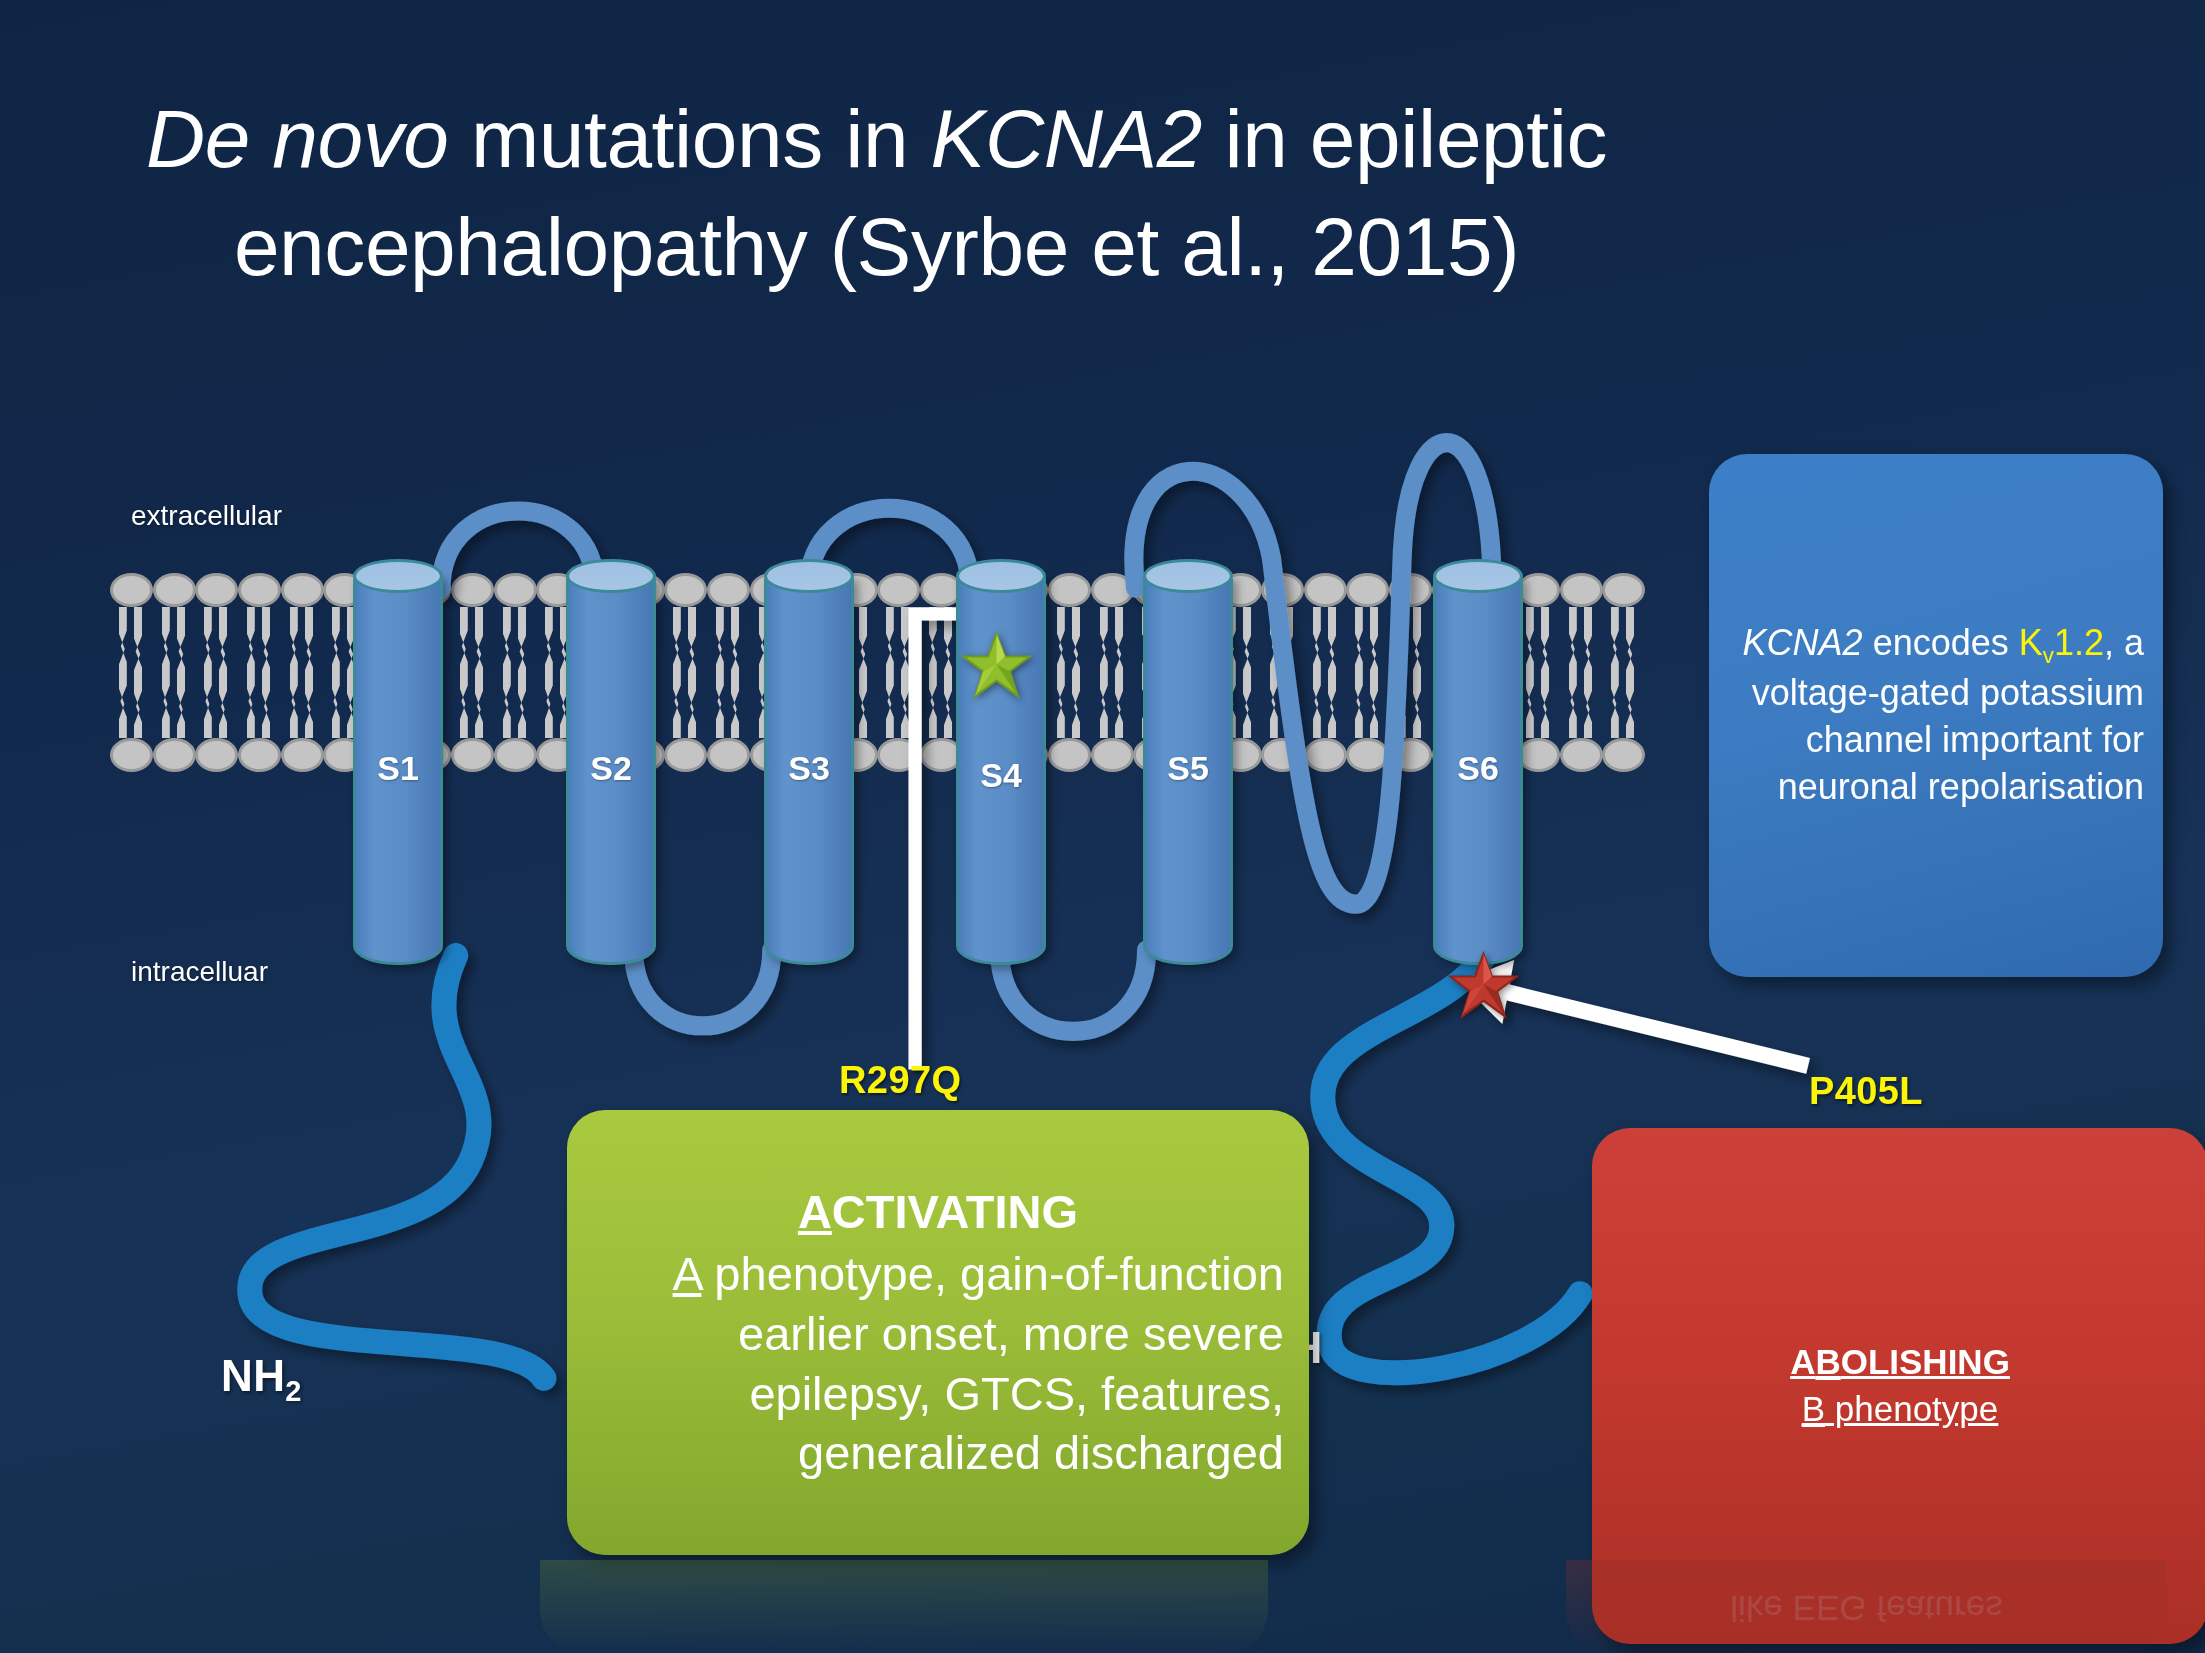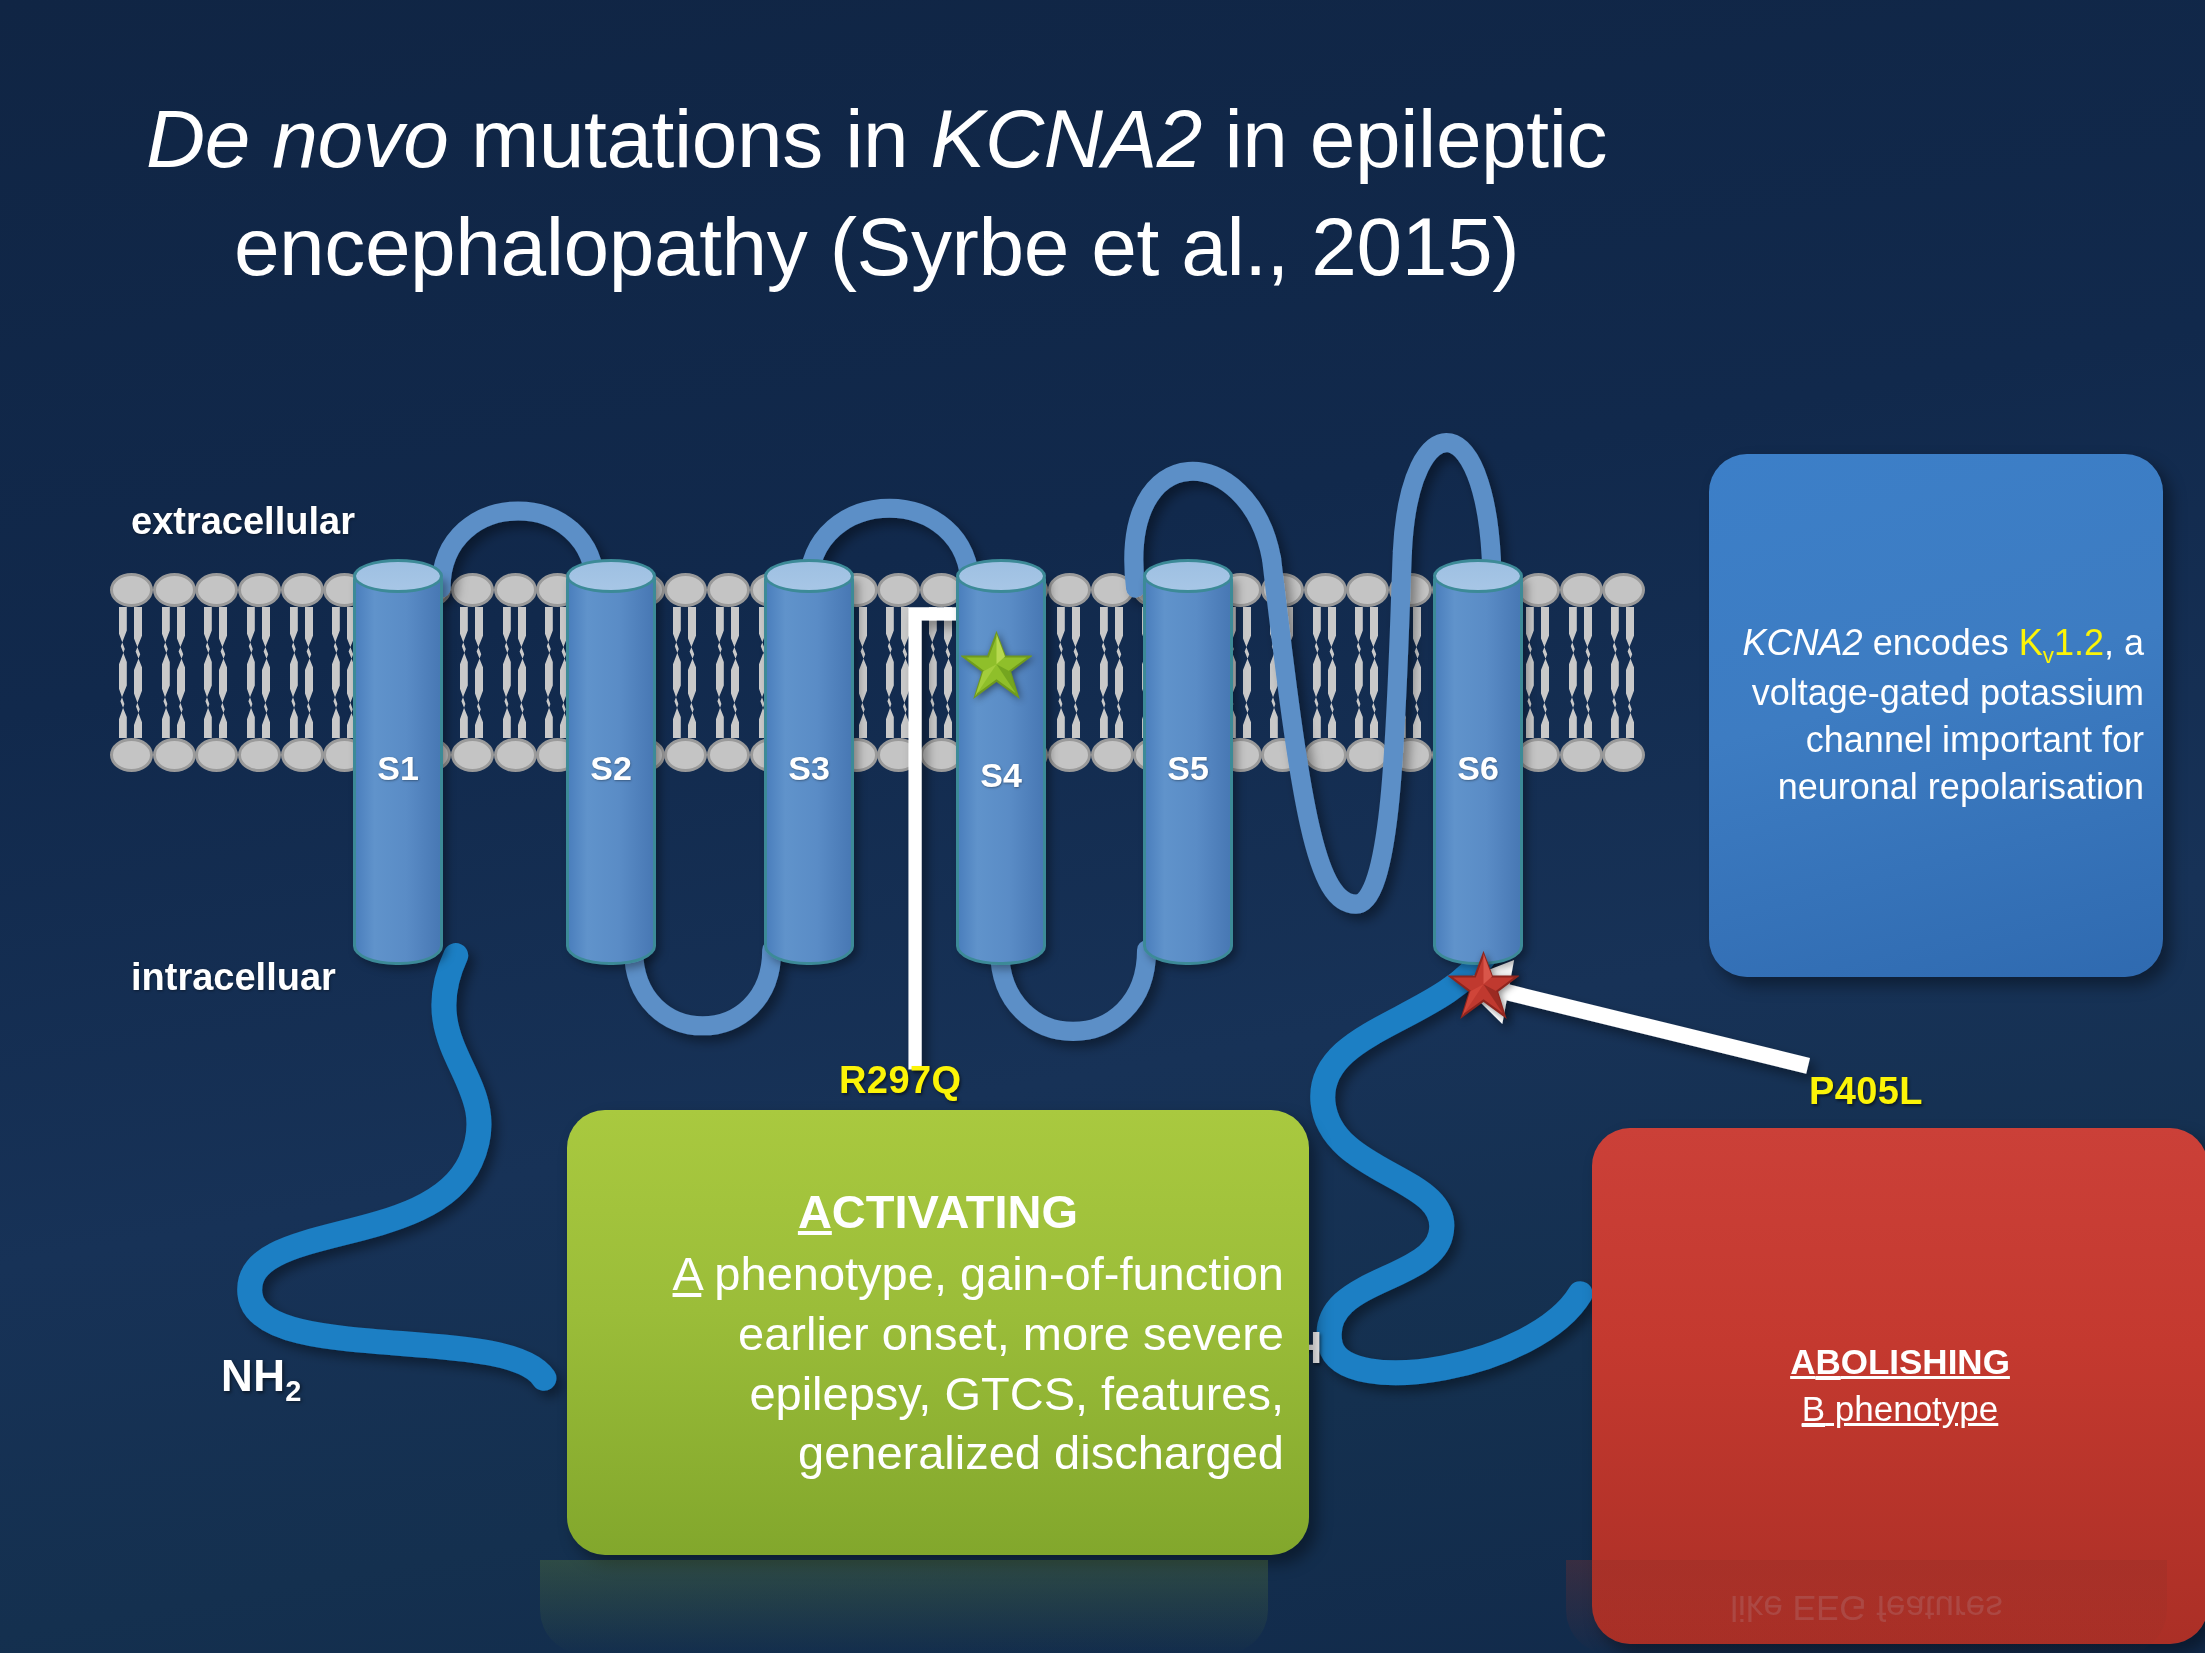--- a/index.html
+++ b/index.html
@@ -69,21 +69,21 @@
 
   
   .term{
     position:absolute;color:#ffffff;font-size:44px;font-weight:700;
     text-shadow:1.5px 1.5px 3.7px rgba(0,0,0,.5);letter-spacing:0.4px;
   }
   .term sub{font-size:29px;}
 
   
   .sidelbl{
-    position:absolute;color:#ffffff;font-size:38px;font-weight:700;
+    position:absolute;color:#ffffff;font-size:28px;font-weight:400;
     text-shadow:0.7px 0.7px 2.9px rgba(0,0,0,.4);
   }
 
   
   .box{
     position:absolute;border-radius:38px;color:#ffffff;text-align:right;
     display:flex;flex-direction:column;justify-content:center;align-items:center;
     box-shadow:7.4px 8.8px 14.7px rgba(0,0,0,.38);
     margin-left:34px;
   }

